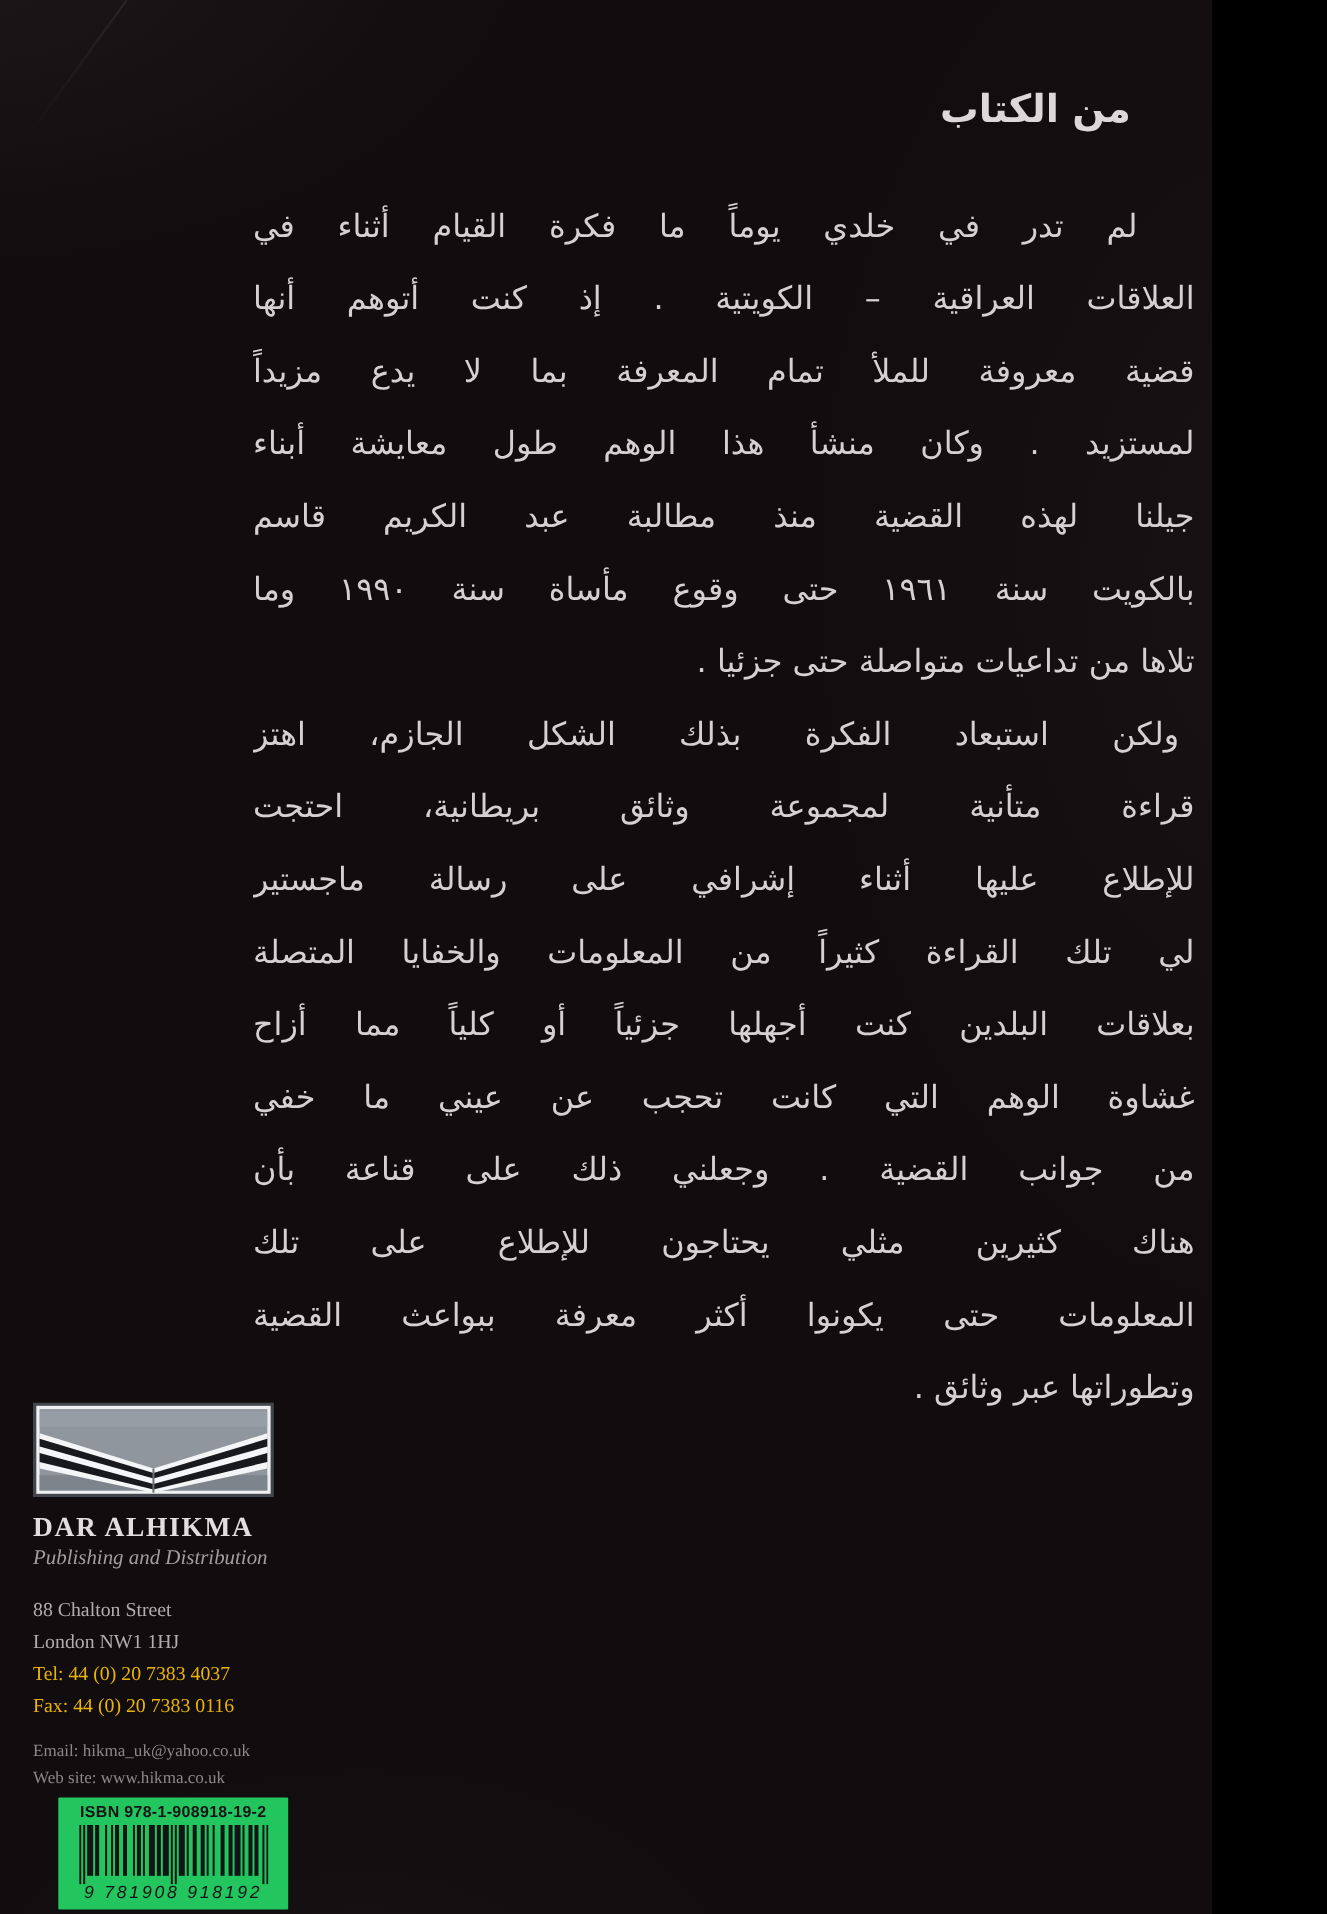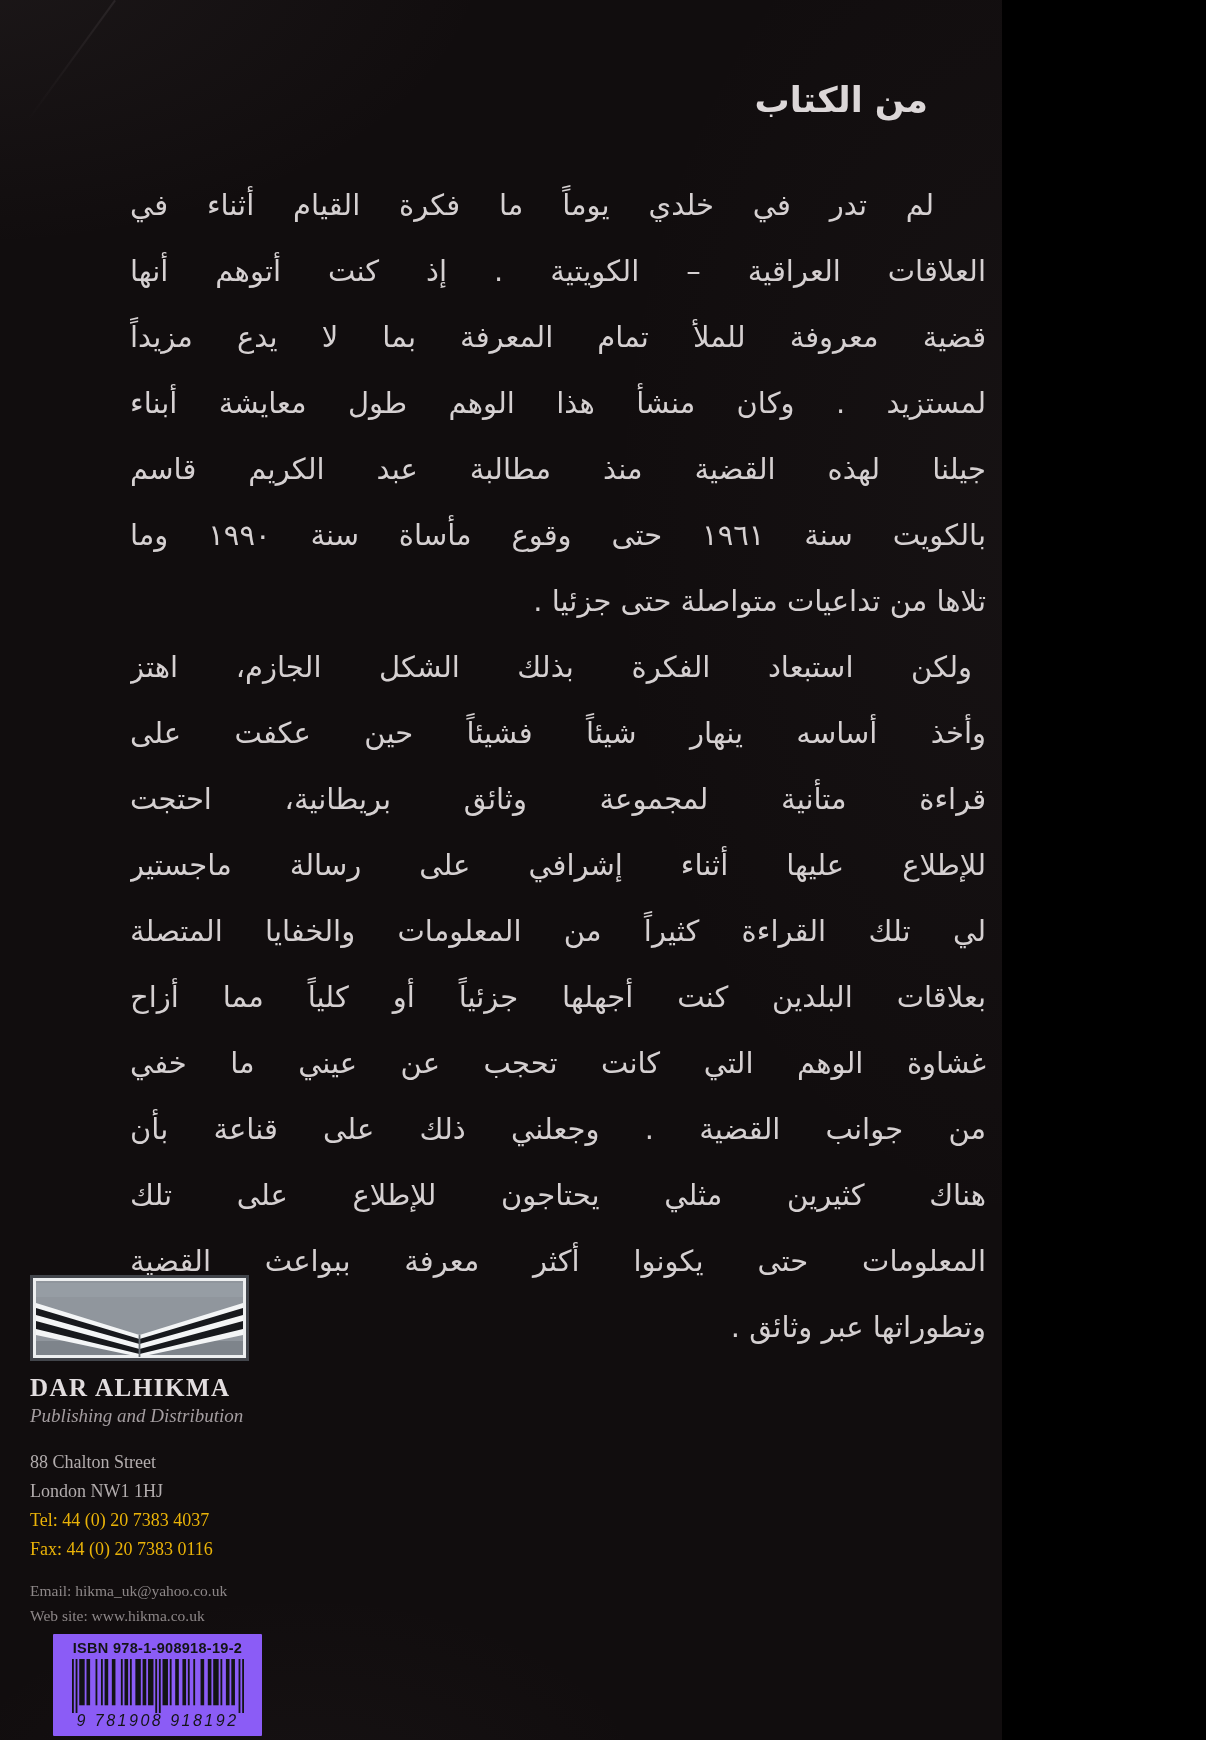--- a/index.html
+++ b/index.html
@@ -1,17 +1,17 @@
 <!DOCTYPE html>
 <html lang="ar"><head>
 <meta charset="utf-8">
 <style>
   html,body{margin:0;padding:0;background:#000;}
   .cover{
-    position:relative;width:1002px;height:1740px;overflow:hidden;
+    position:relative;width:1102px;height:1740px;overflow:hidden;
     background:#110d0e;
     font-family:"DejaVu Sans",sans-serif;
   }
   .vignette{
     position:absolute;inset:0;pointer-events:none;
     background:
       radial-gradient(900px 500px at -5% -3%, rgba(130,120,125,0.10), transparent 60%),
       radial-gradient(700px 1100px at 106% 30%, rgba(115,105,110,0.06), transparent 65%),
       radial-gradient(600px 360px at 30% 104%, rgba(120,110,115,0.05), transparent 60%);
   }
@@ -53,21 +53,21 @@
     margin-top:3px;font-size:19px;font-style:italic;color:#a49da0;line-height:24px;
   }
   .pub-addr{font-size:18px;line-height:29px;color:#b3adae;}
   .pub-addr.first{margin-top:20px;}
   .pub-tel{font-size:18px;line-height:29px;color:#eab308;font-family:Liberation Serif, serif;}
   .pub-email{font-size:15.5px;line-height:25px;color:#8d8788;}
   .pub-email.first{margin-top:14px;}
   
   .isbn-box{
     position:absolute;left:53px;top:1634px;width:209px;height:102px;
-    background:#8b5cf6;border-radius:1px;text-align:center;
+    background:#22c55e;border-radius:1px;text-align:center;
     font-family:"Liberation Sans",sans-serif;color:#131416;
   }
   .isbn-label{margin-top:5px;font-size:14.5px;font-weight:600;letter-spacing:0.3px;line-height:18px;}
   #barcode{display:block;margin:2px auto 0 auto;}
   .isbn-digits{font-size:16px;letter-spacing:2.5px;line-height:18px;margin-top:-1px;font-style:italic;}
 </style>
 </head>
 <body>
 
 <div class="cover">
@@ -81,21 +81,20 @@
       <div class="line">لم تدر في خلدي يوماً ما فكرة القيام أثناء في</div>
       <div class="line">العلاقات العراقية – الكويتية . إذ كنت أتوهم أنها</div>
       <div class="line">قضية معروفة للملأ تمام المعرفة بما لا يدع مزيداً</div>
       <div class="line">لمستزيد . وكان منشأ هذا الوهم طول معايشة أبناء</div>
       <div class="line">جيلنا لهذه القضية منذ مطالبة عبد الكريم قاسم</div>
       <div class="line">بالكويت سنة ١٩٦١ حتى وقوع مأساة سنة ١٩٩٠ وما</div>
       <div class="line end">تلاها من تداعيات متواصلة حتى جزئيا .</div>
     </div>
     <div class="para2">
       <div class="line">ولكن استبعاد الفكرة بذلك الشكل الجازم، اهتز</div>
-      <div class="line">وأخذ أساسه ينهار شيئاً فشيئاً حين عكفت على</div>
       <div class="line">قراءة متأنية لمجموعة وثائق بريطانية، احتجت</div>
       <div class="line">للإطلاع عليها أثناء إشرافي على رسالة ماجستير</div>
       <div class="line">لي تلك القراءة كثيراً من المعلومات والخفايا المتصلة</div>
       <div class="line">بعلاقات البلدين كنت أجهلها جزئياً أو كلياً مما أزاح</div>
       <div class="line">غشاوة الوهم التي كانت تحجب عن عيني ما خفي</div>
       <div class="line">من جوانب القضية . وجعلني ذلك على قناعة بأن</div>
       <div class="line">هناك كثيرين مثلي يحتاجون للإطلاع على تلك</div>
       <div class="line">المعلومات حتى يكونوا أكثر معرفة ببواعث القضية</div>
       <div class="line end">وتطوراتها عبر وثائق .</div>
     </div>

